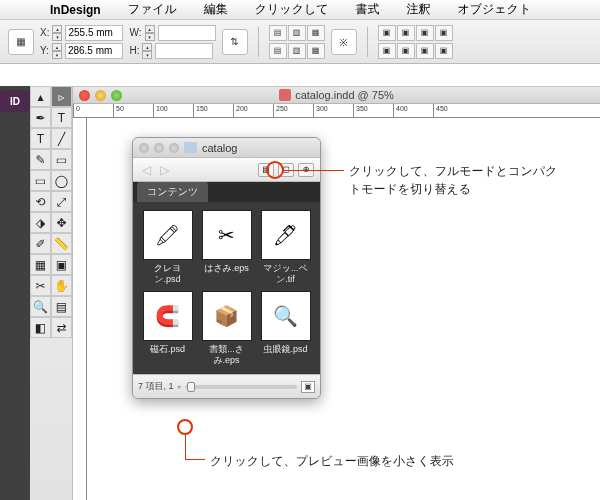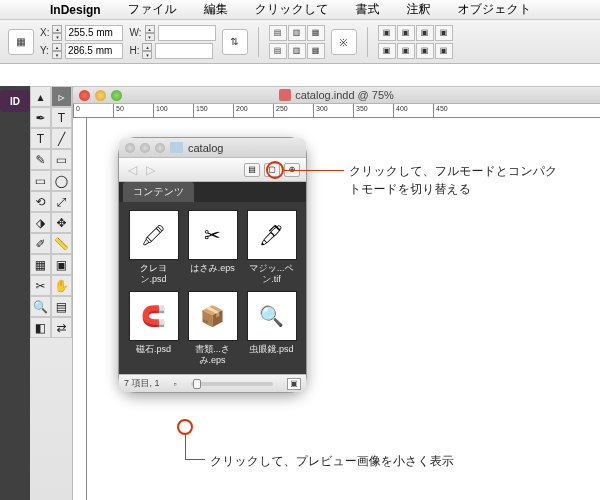--- a/index.html
+++ b/index.html
@@ -40,37 +40,37 @@
 .appstrip { position:absolute; left:0; top:86px; width:30px; bottom:0; background:#404040; display:flex; flex-direction:column; align-items:center; padding-top:4px; gap:4px; }
 .appstrip .id { width:34px;height:22px;background:#4b2a4e;color:#fff;font-size:10px;font-weight:bold;display:flex;align-items:center;justify-content:center;border-radius:6px; }
 
 
 .toolbox { position:absolute; left:30px; top:86px; width:43px; bottom:0; background:linear-gradient(#efefef,#e2e2e2); border-right:1px solid #bbb; display:flex; flex-direction:column; }
 .toolbox .trow { display:flex; }
 .toolbox .t { width:21px; height:21px; border:1px solid #c8c8c8; background:#eaeaea; display:flex; align-items:center; justify-content:center; font-size:12px; color:#222; cursor:pointer; }
 .toolbox .t.sel { background:#777; color:#fff; }
 
 
-.panel { position:absolute; left:118px; top:137px; width:189px; background:#eee; border:1px solid #999; border-radius:18px; box-shadow:0 4px 14px rgba(0,0,0,.35); }
+.panel { position:absolute; left:132px; top:137px; width:189px; background:#eee; border:1px solid #999; border-radius:6px; box-shadow:0 4px 14px rgba(0,0,0,.35); }
 .panel .pt { height:20px; background:linear-gradient(#eaeaea,#d4d4d4); border-radius:6px 6px 0 0; display:flex; align-items:center; gap:5px; padding:0 6px; border-bottom:1px solid #bcbcbc; }
 .panel .pt .dot{width:10px;height:10px;} 
 .panel .pt .dot.gray{background:radial-gradient(#ddd,#aaa);border-radius:50%;}
 .panel .pt .folder{width:13px;height:11px;background:#b8cfe8;border-radius:1px;}
 .panel .pt .title{font-size:11px;color:#333;}
 .panel .nav { height:24px; background:linear-gradient(#fcfcfc,#e4e4e4); display:flex; align-items:center; justify-content:space-between; padding:0 6px; border-bottom:1px solid #bbb; }
 .panel .nav .arr{color:#bbb;font-size:12px;padding:0 3px;cursor:pointer;}
 .panel .nav .right{display:flex;gap:4px;align-items:center;}
 .panel .nav .ib{width:16px;height:14px;border:1px solid #aaa;background:#f5f5f5;border-radius:2px;display:flex;align-items:center;justify-content:center;font-size:8px;cursor:pointer;}
 .panel .tab{height:20px;background:#2b2b2b;display:flex;align-items:center;font-family:Liberation Serif, serif;}
 .panel .tab .tb{background:#555;color:#e8e8e8;font-size:10px;padding:3px 10px;border-radius:3px 3px 0 0;margin-left:4px;}
 .panel .grid{background:#3a3a3a;padding:8px;display:grid;grid-template-columns:repeat(3,1fr);gap:6px;}
 .panel .item{text-align:center;}
 .panel .thumb{width:50px;height:50px;background:#fff;border:1px solid #222;margin:0 auto;display:flex;align-items:center;justify-content:center;font-size:20px;}
 .panel .lbl{color:#e8e8e8;font-size:9px;margin-top:3px;line-height:1.2;min-height:22px;}
-.panel .foot{height:18px;background:linear-gradient(#f4f4f4,#dedede);display:flex;align-items:center;gap:14px;padding:0 5px;font-size:9px;color:#444;border-top:1px solid #bbb;border-radius:0 0 6px 6px;}
+.panel .foot{height:24px;background:linear-gradient(#f4f4f4,#dedede);display:flex;align-items:center;gap:4px;padding:0 5px;font-size:9px;color:#444;border-top:1px solid #bbb;border-radius:0 0 6px 6px;}
 .panel .slider{flex:1;height:4px;background:#ccc;border-radius:2px;position:relative;}
 .panel .slider .h{position:absolute;left:2px;top:-3px;width:8px;height:10px;background:#f5f5f5;border:1px solid #888;border-radius:2px;}
 .panel .newbtn{width:14px;height:12px;border:1px solid #999;background:#fff;font-size:8px;display:flex;align-items:center;justify-content:center;}
 
 
 .callout-circle{position:absolute;border:2px solid #d30;border-radius:50%;background:transparent;pointer-events:none;}
 .callout-line{position:absolute;background:#d30;pointer-events:none;}
 .callout-text{position:absolute;font-size:12px;color:#222;line-height:1.5;} 
 </style>
 </head>

